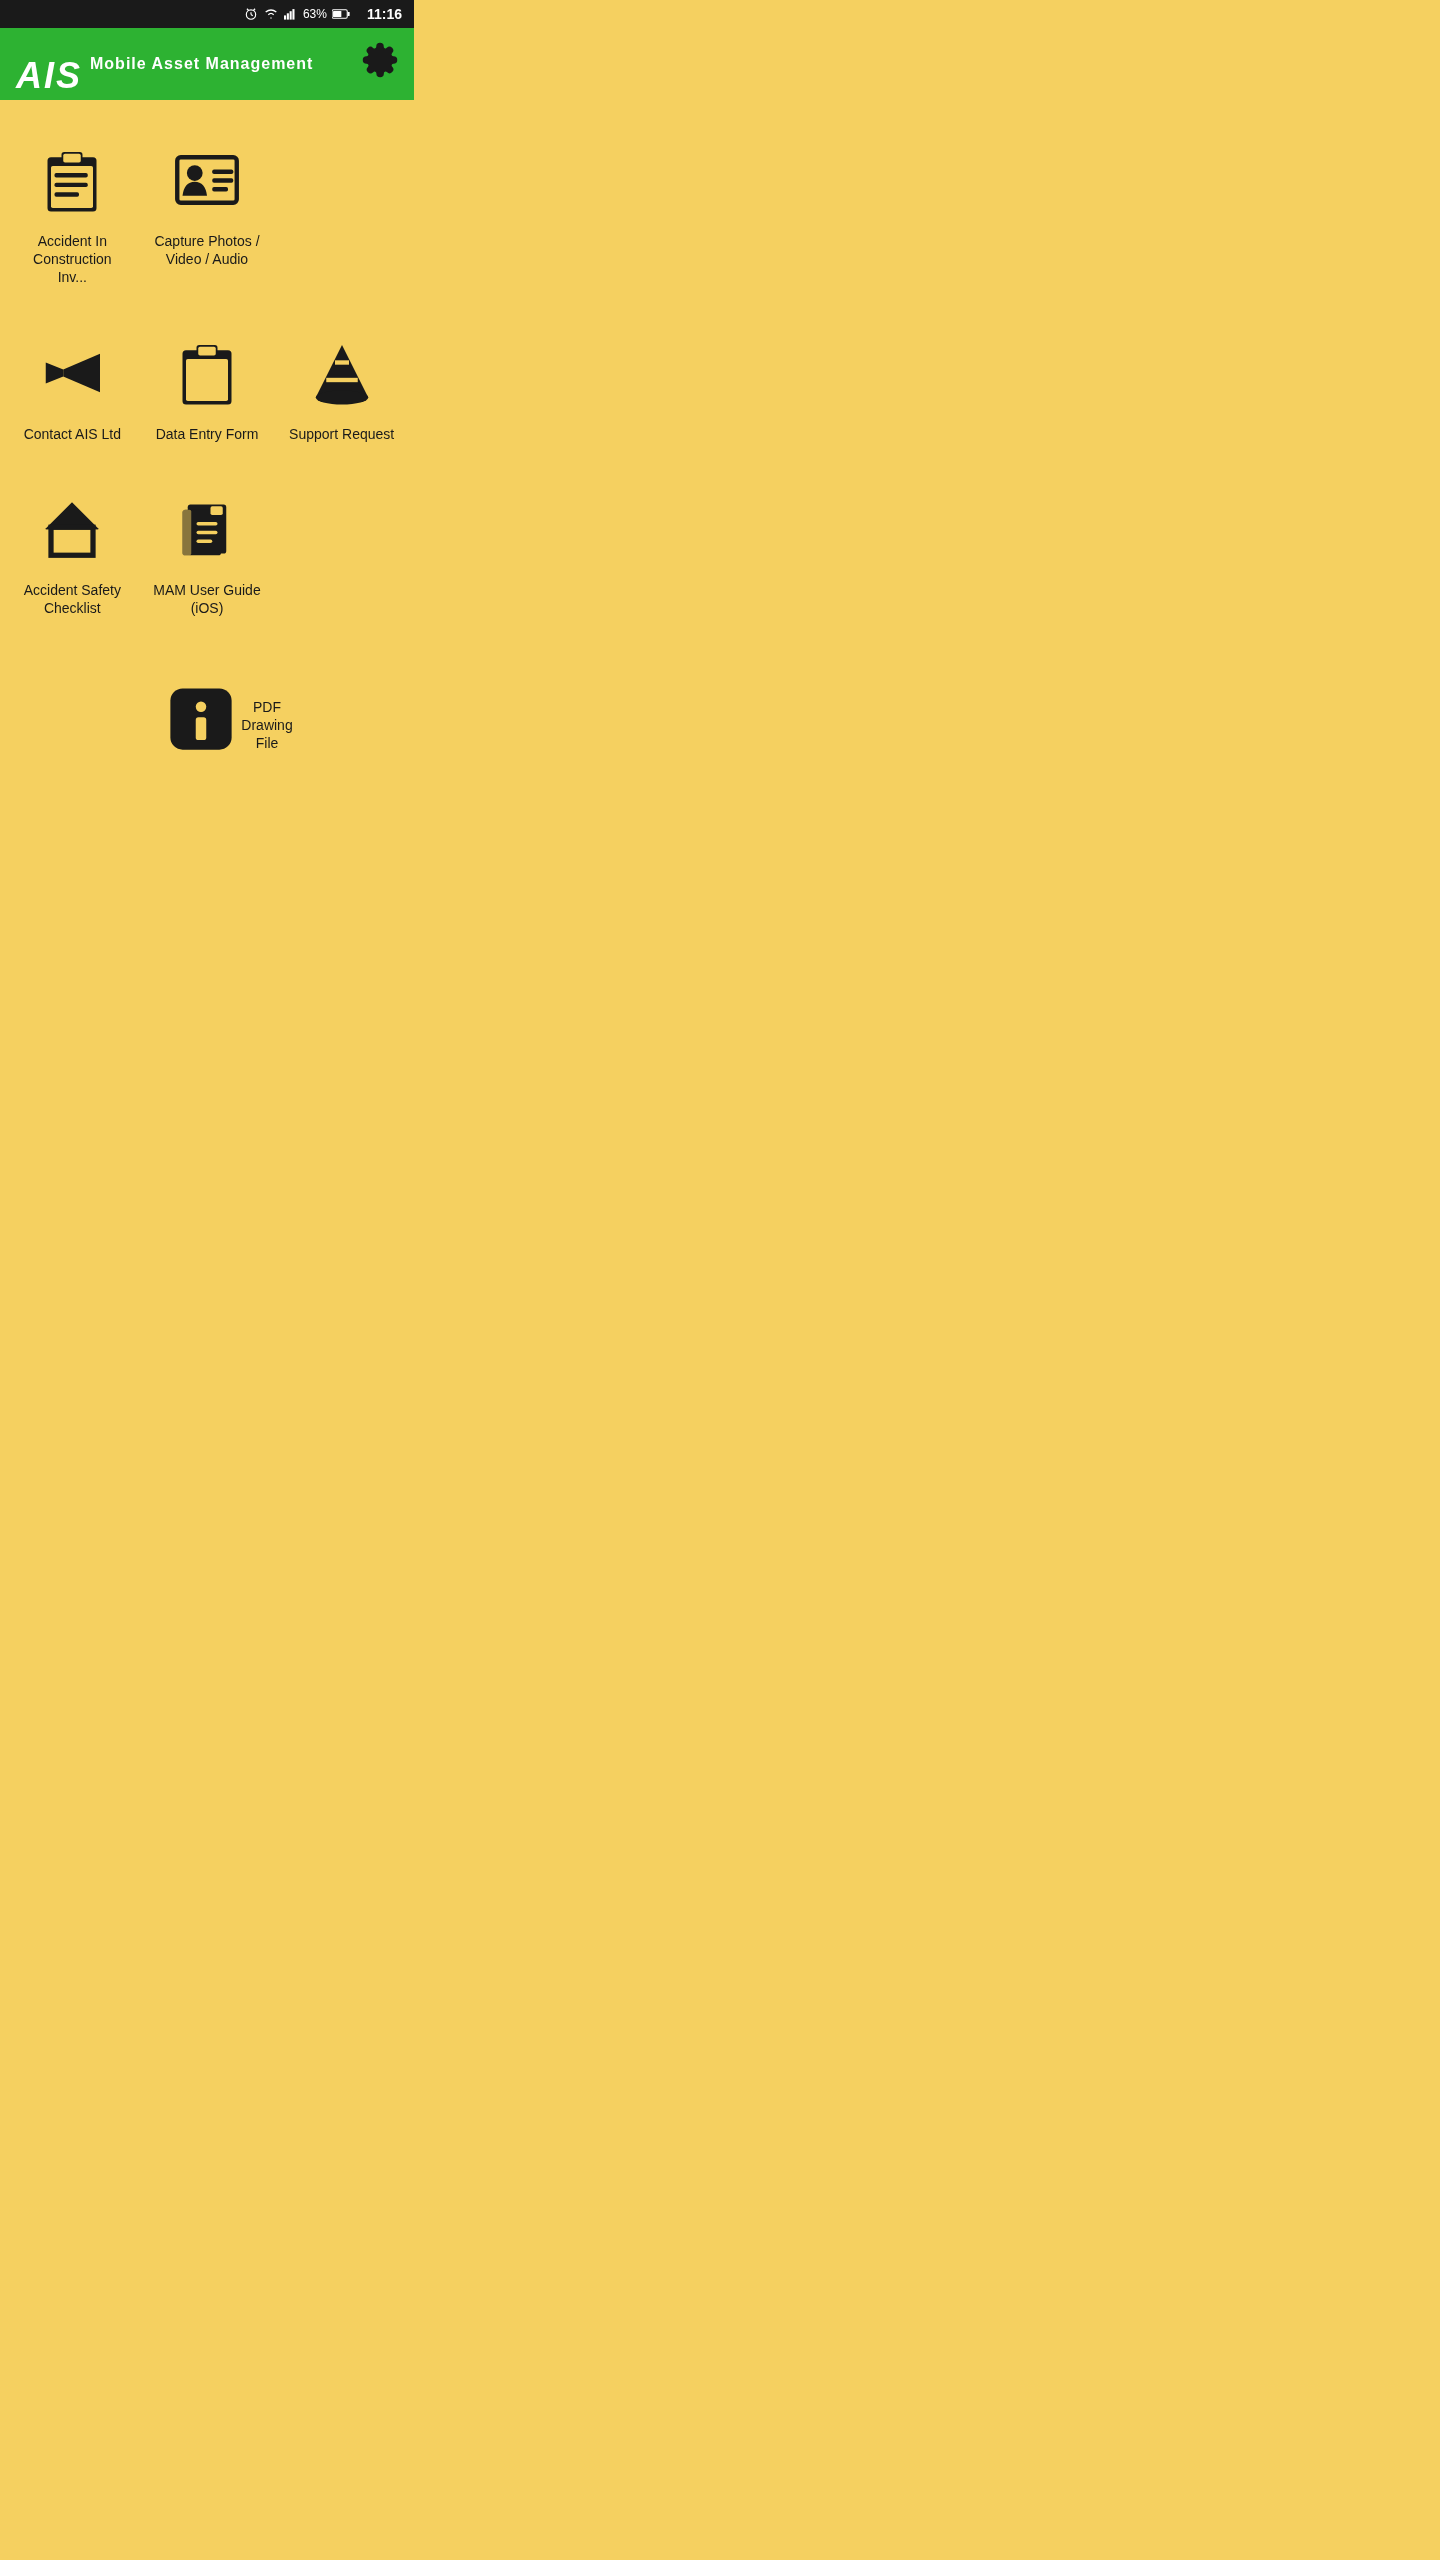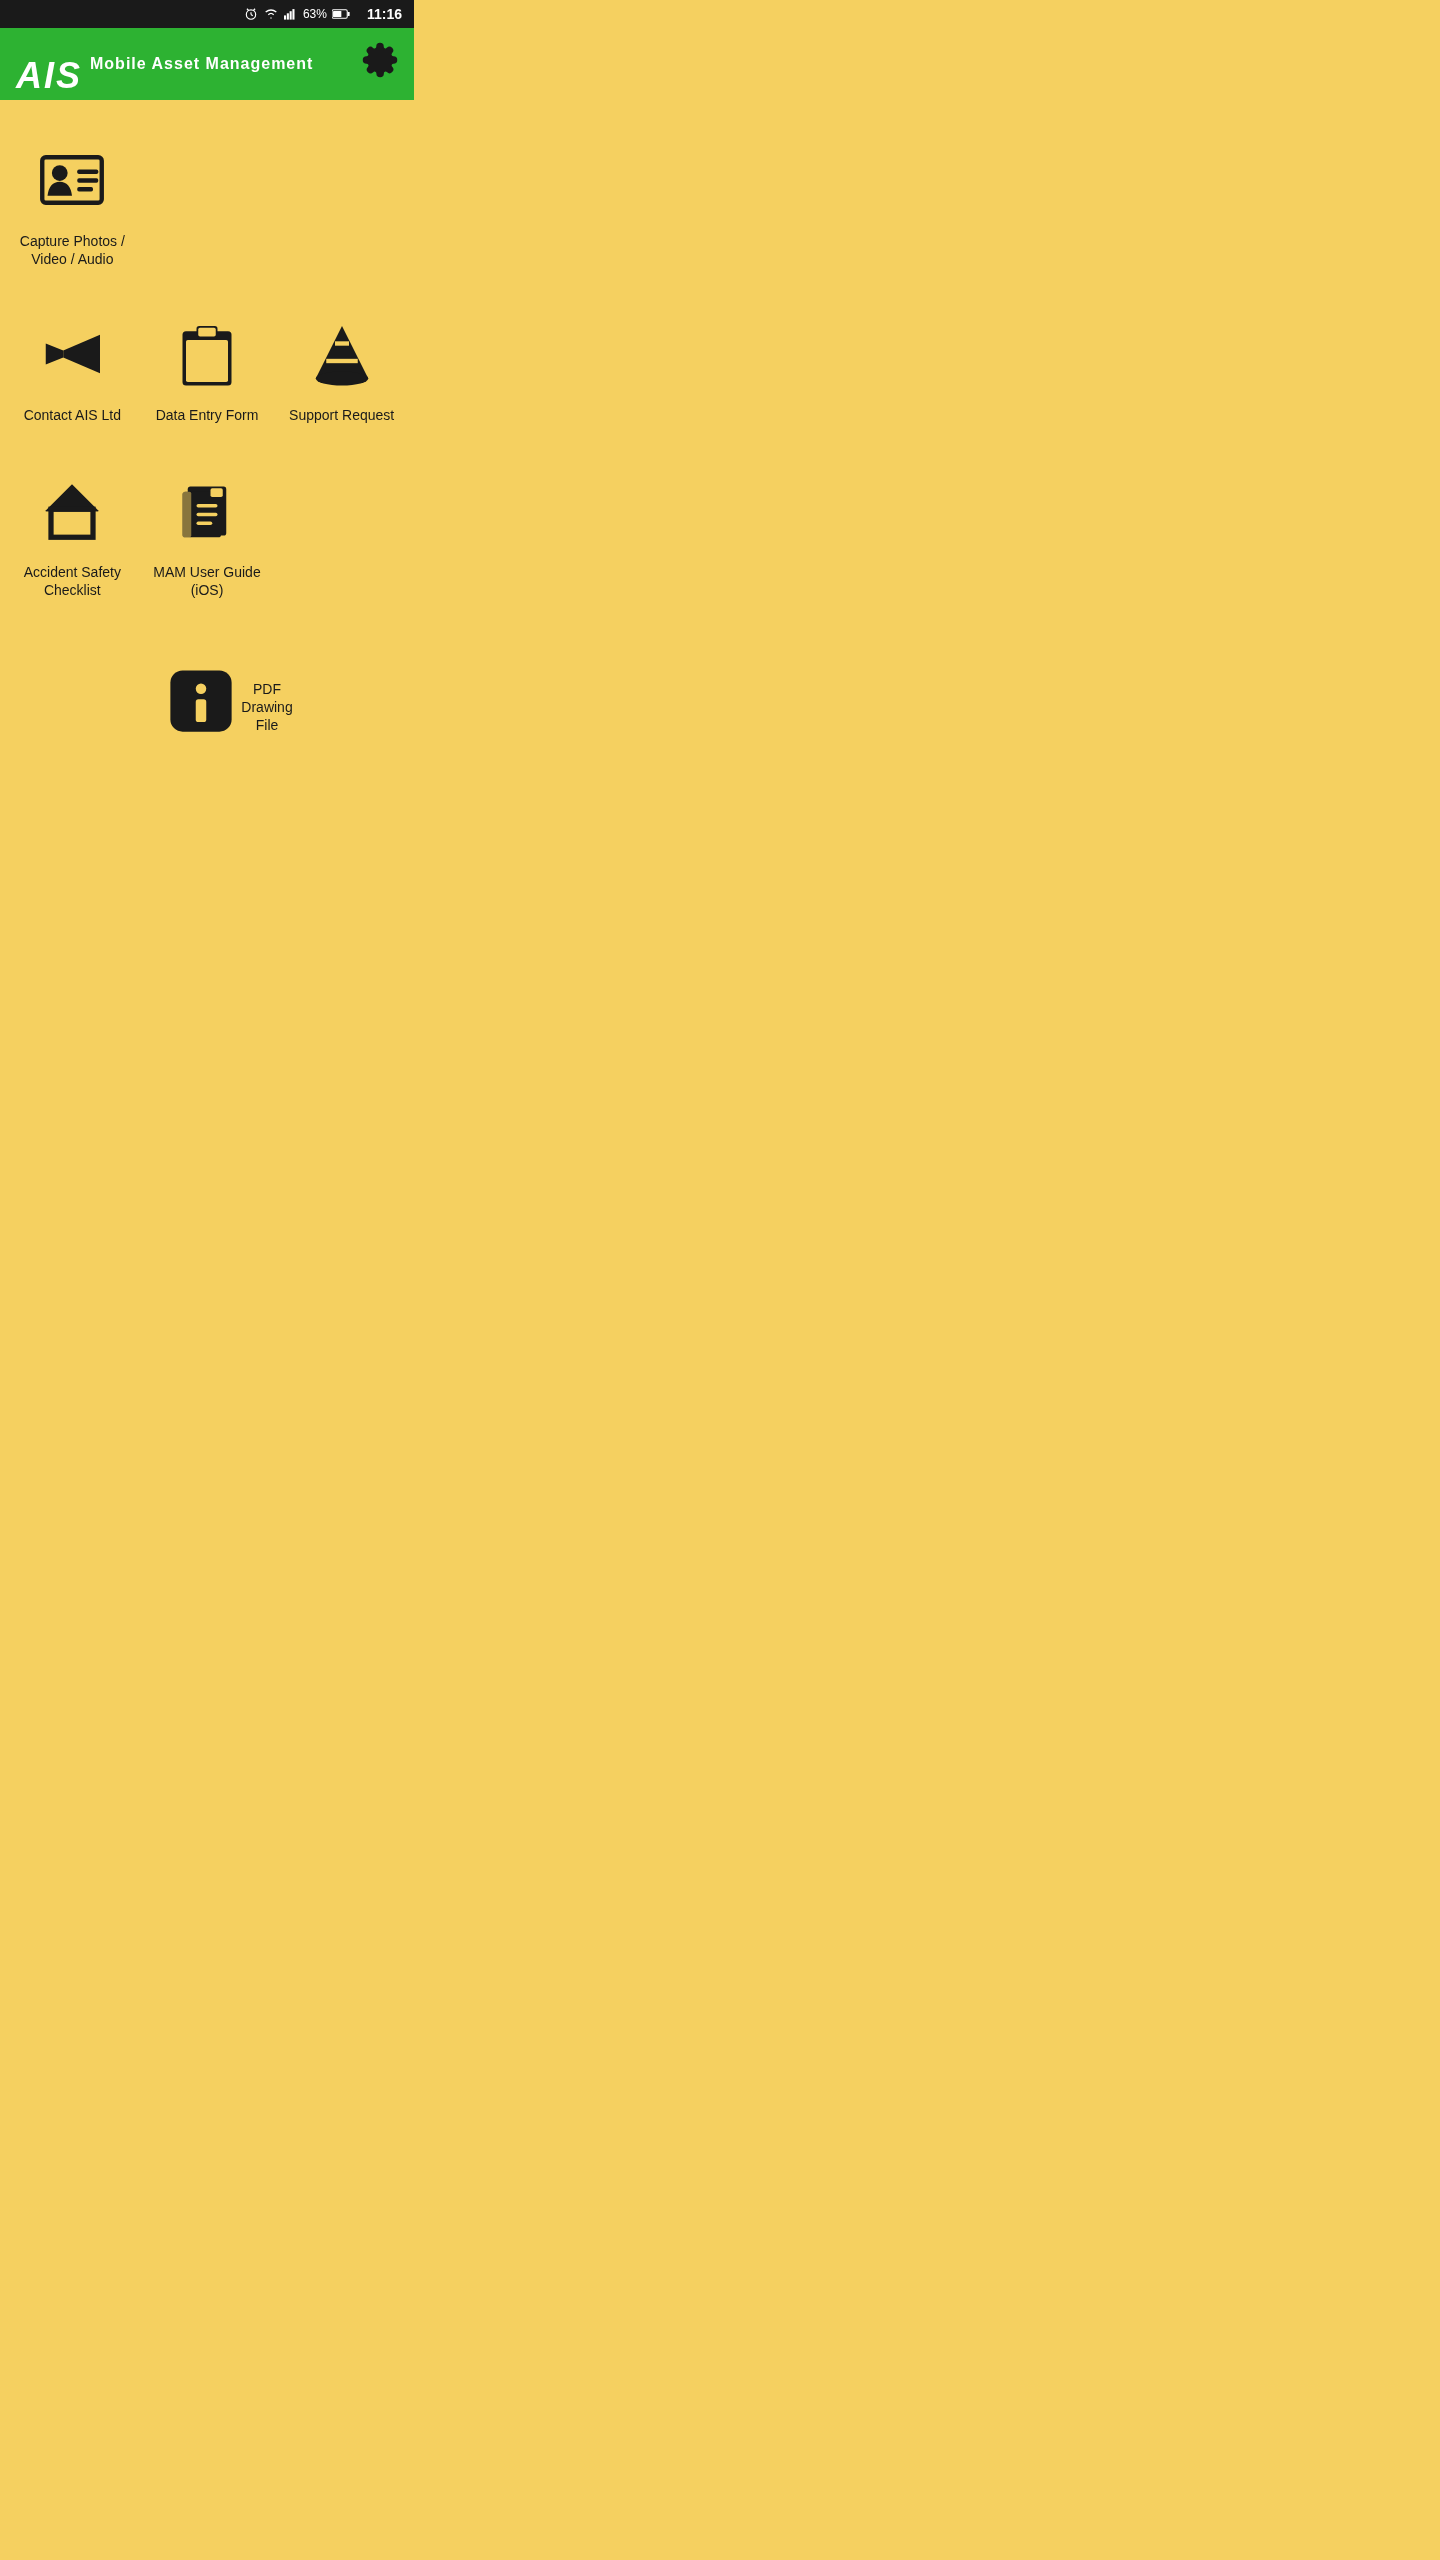--- a/index.html
+++ b/index.html
@@ -185,20 +185,38 @@
       <path d="M19.4 15a1.65 1.65 0 0 0 .33 1.82l.06.06a2 2 0 0 1-2.83 2.83l-.06-.06a1.65 1.65 0 0 0-1.82-.33 1.65 1.65 0 0 0-1 1.51V21a2 2 0 0 1-4 0v-.09A1.65 1.65 0 0 0 9 19.4a1.65 1.65 0 0 0-1.82.33l-.06.06a2 2 0 0 1-2.83-2.83l.06-.06A1.65 1.65 0 0 0 4.68 15a1.65 1.65 0 0 0-1.51-1H3a2 2 0 0 1 0-4h.09A1.65 1.65 0 0 0 4.6 9a1.65 1.65 0 0 0-.33-1.82l-.06-.06a2 2 0 0 1 2.83-2.83l.06.06A1.65 1.65 0 0 0 9 4.68a1.65 1.65 0 0 0 1-1.51V3a2 2 0 0 1 4 0v.09a1.65 1.65 0 0 0 1 1.51 1.65 1.65 0 0 0 1.82-.33l.06-.06a2 2 0 0 1 2.83 2.83l-.06.06A1.65 1.65 0 0 0 19.4 9a1.65 1.65 0 0 0 1.51 1H21a2 2 0 0 1 0 4h-.09a1.65 1.65 0 0 0-1.51 1z" stroke="#1a1a1a" stroke-width="1" fill="#1a1a1a"></path>
     </svg>
   </div>
 </div>
 
 <div class="main-content">
 
   <div class="grid">
 
 
+    <div class="menu-item">
+      <div class="menu-icon">
+        <svg viewBox="0 0 80 80" fill="none" xmlns="http://www.w3.org/2000/svg">
+
+          <rect x="12" y="14" width="56" height="62" rx="4" fill="#1a1a1a"></rect>
+
+          <rect x="28" y="8" width="24" height="14" rx="3" fill="#1a1a1a"></rect>
+          <rect x="30" y="10" width="20" height="10" rx="2" fill="#f5d060"></rect>
+
+          <rect x="16" y="24" width="48" height="48" rx="2" fill="#f5d060"></rect>
+
+          <rect x="20" y="32" width="38" height="5" rx="2" fill="#1a1a1a"></rect>
+          <rect x="20" y="43" width="38" height="5" rx="2" fill="#1a1a1a"></rect>
+          <rect x="20" y="54" width="28" height="5" rx="2" fill="#1a1a1a"></rect>
+        </svg>
+      </div>
+      <span class="menu-label">Accident In Construction Inv...</span>
+    </div>
 
     <div class="menu-item">
       <div class="menu-icon">
         <svg viewBox="0 0 80 80" fill="none" xmlns="http://www.w3.org/2000/svg">
 
           <rect x="6" y="14" width="68" height="52" rx="4" stroke="#1a1a1a" stroke-width="5" fill="none"></rect>
 
           <circle cx="26" cy="32" r="9" fill="#1a1a1a"></circle>
           <path d="M12 58 Q14 42 26 42 Q38 42 40 58" fill="#1a1a1a"></path>
 

